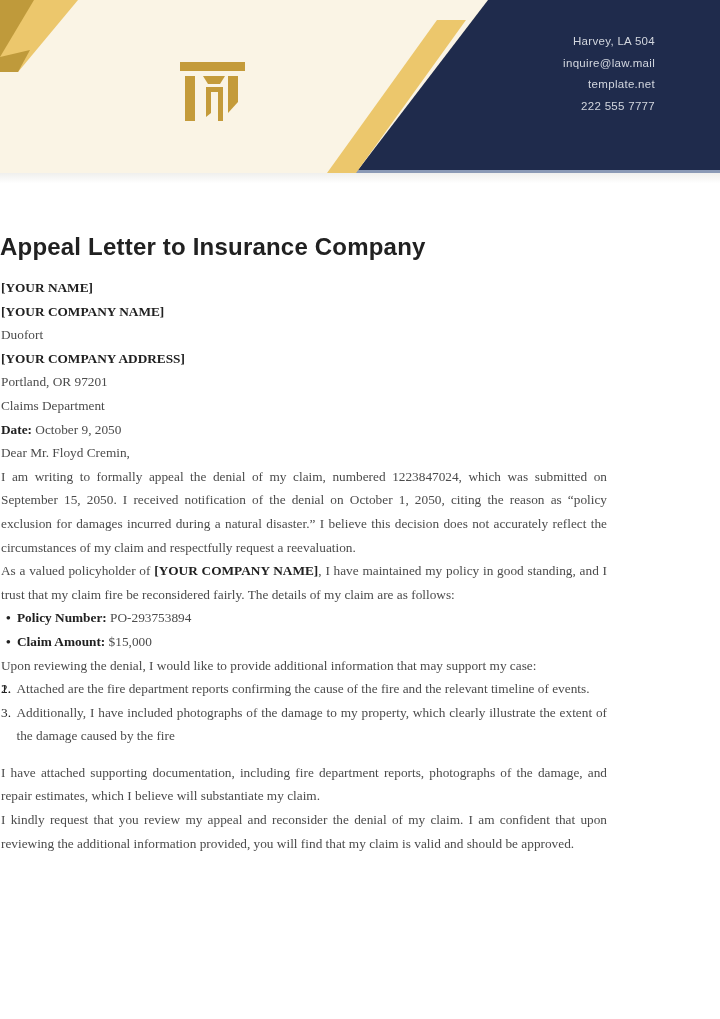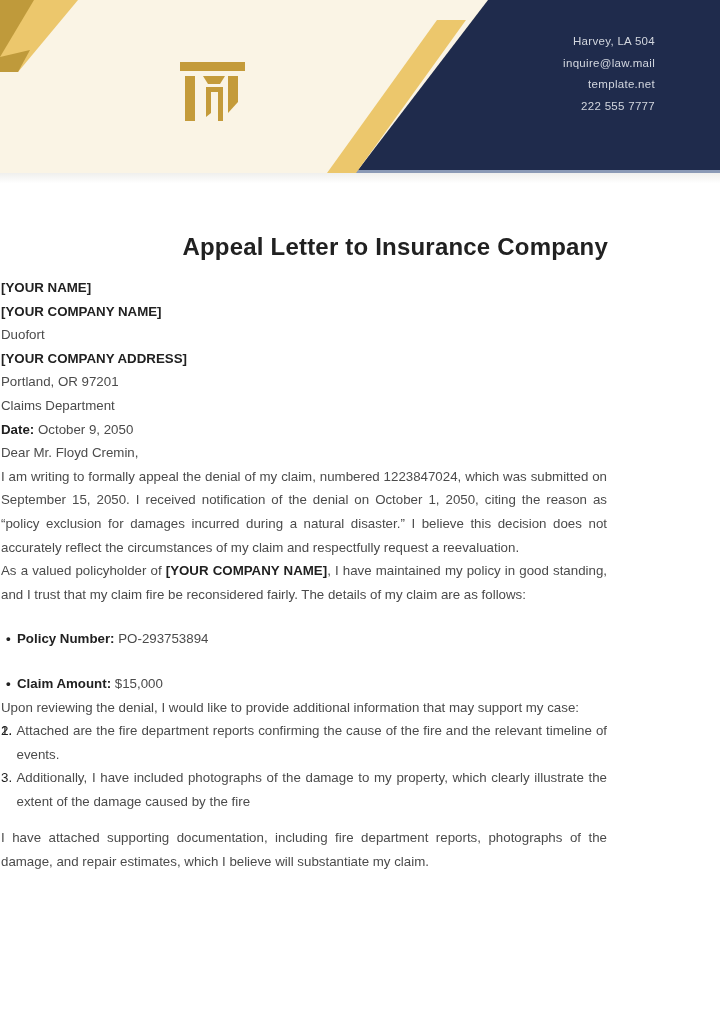--- a/index.html
+++ b/index.html
@@ -41,34 +41,35 @@
   }
 
   .header-shadow {
     width: 720px; height: 14px;
     background: linear-gradient(180deg, #efefed 0%, #ffffff 75%);
   }
 
   
   .title {
     margin: 45px 0 0 0;
-    text-align: right;
+    text-align: left;
     font-size: 24px; font-weight: bold; letter-spacing: 0.2px;
     color: var(--text-bold);
     line-height: 30px;
   }
   .letter-body {
     width: 606px; margin: 14px auto 0 auto;
     font-size: 13.3px; line-height: 23.6px;
     color: var(--text);
+    font-family: Liberation Serif, serif;
   }
   .letter-body strong, .letter-body .num { color: var(--text-bold); }
   .para { text-align: justify; }
   .gap-before { margin-top: 13px; }
-  .bullet-item { padding-left: 5px; margin-top: 21px; }
+  .bullet-item { padding-left: 5px; }
   .bullet-item .dot { font-weight: bold; color: var(--text-bold); display: inline-block; width: 11px; }
   .num-item { position: relative; padding-left: 15.5px; text-align: justify; }
   .num-item .num { position: absolute; left: 0; top: 0; }
 </style>
 </head>
 <body>
 
 <div class="page">
 
   <div class="header">
@@ -124,15 +125,16 @@
         <div class="bullet-item"><span class="dot">•</span><strong>Policy Number:</strong><span> PO-293753894</span></div>
         <div class="bullet-item"><span class="dot">•</span><strong>Claim Amount:</strong><span> $15,000</span></div>
       </div>
       <div class="para"><span>Upon reviewing the denial, I would like to provide additional information that may support my case:</span></div>
       <div>
         <div class="num-item"><span class="num">1.</span></div>
         <div class="num-item"><span class="num">2.</span><span>Attached are the fire department reports confirming the cause of the fire and the relevant timeline of events.</span></div>
         <div class="num-item"><span class="num">3.</span><span>Additionally, I have included photographs of the damage to my property, which clearly illustrate the extent of the damage caused by the fire</span></div>
       </div>
       <div class="gap-before para"><span>I have attached supporting documentation, including fire department reports, photographs of the damage, and repair estimates, which I believe will substantiate my claim.</span></div>
+      <div class="para"><span>I kindly request that you review my appeal and reconsider the denial of my claim. I am confident that upon reviewing the additional information provided, you will find that my claim is valid and should be approved.</span></div>
     </div>
 
 </div>
 
 </body></html>

